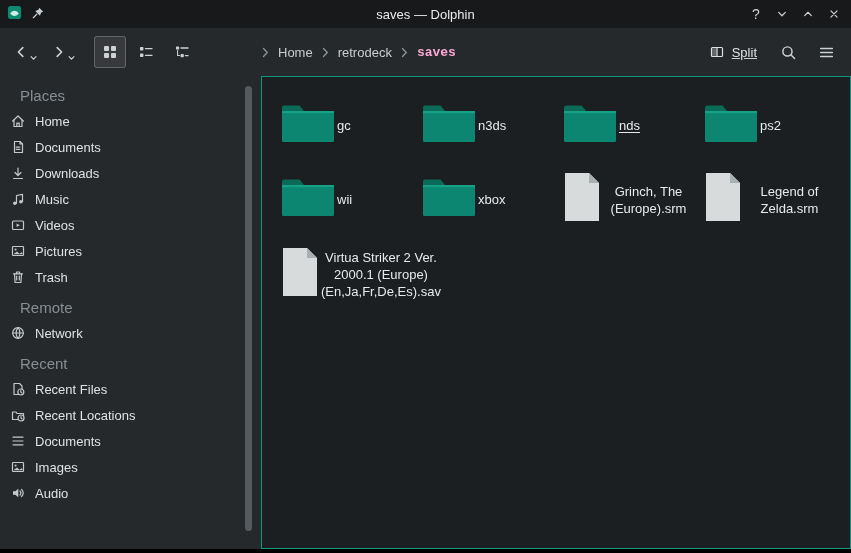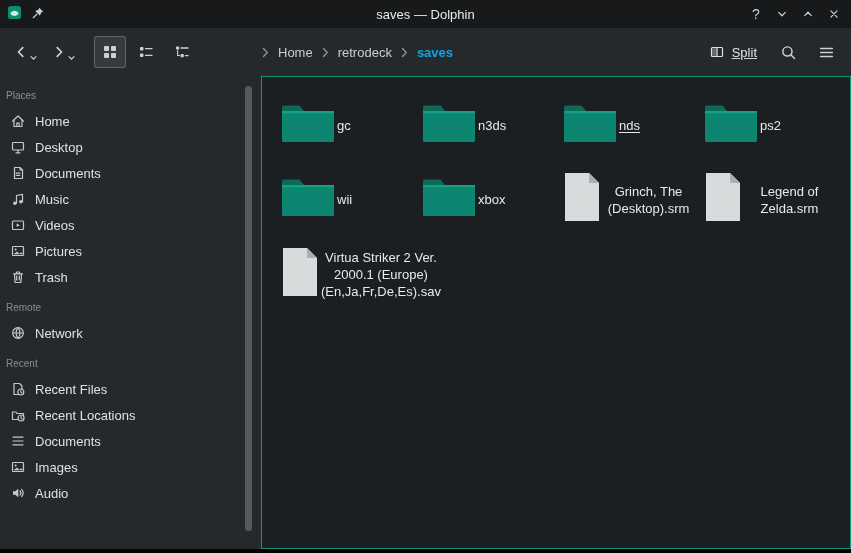--- a/index.html
+++ b/index.html
@@ -21,28 +21,28 @@
   .toolbar{flex:0 0 48px;background:#26292c;position:relative;display:flex;align-items:center;}
   .navgrp{display:flex;align-items:center;gap:8px;margin-left:10px;color:#d0d4d6;}
   .navbtn{display:flex;align-items:flex-end;gap:1px;padding:4px 3px;border-radius:3px;}
   .navbtn .caret{transform:translateY(1px);}
   .viewgrp{display:flex;align-items:center;gap:4px;margin-left:16px;color:#ccd1d3;}
   .viewbtn{width:30px;height:30px;display:flex;align-items:center;justify-content:center;border-radius:3px;border:1px solid transparent;}
   .viewbtn.checked{background:rgba(255,255,255,.08);border:1px solid rgba(255,255,255,.22);}
   .breadcrumb{position:absolute;left:262px;top:0;height:48px;display:flex;align-items:center;gap:9px;}
   .bc-sep{display:flex;align-items:center;color:#8f9699;}
   .bc-item{color:#c9cdcf;cursor:default;}
-  .bc-item.current{color:#0ea5e9;font-weight:bold;}
+  .bc-item.current{color:#f9a8d4;font-weight:bold;font-family:Liberation Mono, monospace;}
   .rightgrp{position:absolute;right:10px;top:0;height:48px;display:flex;align-items:center;gap:8px;color:#ccd1d3;text-decoration:underline;}
   .splitbtn{display:flex;align-items:center;gap:7px;height:30px;padding:0 8px;border-radius:3px;color:#dfe2e4;}
   .toolicon{width:30px;height:30px;display:flex;align-items:center;justify-content:center;border-radius:3px;}
   
   .content{flex:1;display:flex;min-height:0;}
   .sidebar{flex:0 0 261px;position:relative;padding-top:6px;overflow:hidden;background:#26292c;}
-  .sb-header{height:26px;display:flex;align-items:center;padding-left:6px;color:#878e91;font-size:10px;}
+  .sb-header{height:26px;display:flex;align-items:center;padding-left:20px;color:#878e91;font-size:15px;}
   .sb-header + .sb-header, .sb-item + .sb-header{margin-top:4px;}
   .sb-item{height:26px;display:flex;align-items:center;gap:9px;padding-left:10px;color:#dfe2e4;cursor:default;}
   .sb-icon{width:16px;height:16px;display:flex;align-items:center;justify-content:center;color:#c3c9cb;}
   .sb-icon svg{display:block;}
   .sb-scrollbar{position:absolute;top:10px;right:9px;width:7px;height:445px;border-radius:4px;background:#545a5e;}
   .mainview{flex:1;border:1px solid var(--accent,#12967c);background:#1c1f21;overflow:hidden;}
   .file-grid{display:grid;grid-template-columns:repeat(4,141px);align-content:start;padding:8px 0 0 13px;}
   .cell{display:flex;flex-direction:row;align-items:center;padding:10px 4px 8px 4px;cursor:default;}
   .big-icon{height:56px;display:flex;align-items:center;justify-content:center;}
   .cell-label{margin-top:6px;max-width:126px;text-align:center;line-height:1.32;color:#e7eaeb;word-wrap:break-word;}
@@ -187,35 +187,35 @@
               <path d="M2.5 8.2L8 3l5.5 5.2"></path>
               <path d="M4 7.2V13.5h8V7.2"></path>
               <path d="M6.8 13.5V10.2h2.4v3.3"></path>
             </svg>
           </span>
           <span class="sb-label">Home</span>
         </div>
         <div class="sb-item">
           <span class="sb-icon">
             <svg viewBox="0 0 16 16" width="16" height="16" fill="none" stroke="currentColor" stroke-width="1.2" stroke-linecap="round" stroke-linejoin="round">
-              <rect x="2.5" y="3.5" width="11" height="7.5" rx=".8"></rect>
-              <path d="M6 13.8h4M8 11v2.8"></path>
-            </svg>
-          </span>
-          <span class="sb-label">Desktop</span>
-        </div>
-        <div class="sb-item">
-          <span class="sb-icon">
-            <svg viewBox="0 0 16 16" width="16" height="16" fill="none" stroke="currentColor" stroke-width="1.2" stroke-linecap="round" stroke-linejoin="round">
               <path d="M4.5 2.5H10l2.5 2.5v8.5h-8z"></path>
               <path d="M10 2.5V5h2.5"></path>
               <path d="M6.2 8.2h3.6M6.2 10.4h3.6"></path>
             </svg>
           </span>
           <span class="sb-label">Documents</span>
+        </div>
+        <div class="sb-item">
+          <span class="sb-icon">
+            <svg viewBox="0 0 16 16" width="16" height="16" fill="none" stroke="currentColor" stroke-width="1.2" stroke-linecap="round" stroke-linejoin="round">
+              <path d="M8 3v7M5 7.5L8 10.5l3-3"></path>
+              <path d="M3.5 13.5h9"></path>
+            </svg>
+          </span>
+          <span class="sb-label">Downloads</span>
         </div>
         <div class="sb-item">
           <span class="sb-icon">
             <svg viewBox="0 0 16 16" width="16" height="16" fill="none" stroke="currentColor" stroke-width="1.2" stroke-linecap="round" stroke-linejoin="round">
               <path d="M6.5 12.3V4.5l6-1.2V10.8"></path>
               <circle cx="4.8" cy="12.3" r="1.7" fill="currentColor" stroke="none"></circle>
               <circle cx="10.8" cy="10.8" r="1.7" fill="currentColor" stroke="none"></circle>
             </svg>
           </span>
           <span class="sb-label">Music</span>
@@ -372,21 +372,21 @@
             </span>
             <span class="cell-label">xbox</span>
           </div>
           <div class="cell file">
             <span class="big-icon">
               <svg width="42" height="52" viewBox="0 0 42 52">
                 <path d="M4 2h24l10 10v38H4z" fill="#d8dbdc"></path>
                 <path d="M28 2l10 10H28z" fill="#a9b0b2"></path>
               </svg>
             </span>
-            <span class="cell-label">Grinch, The (Desktop).srm</span>
+            <span class="cell-label">Grinch, The (Europe).srm</span>
           </div>
           <div class="cell file">
             <span class="big-icon">
               <svg width="42" height="52" viewBox="0 0 42 52">
                 <path d="M4 2h24l10 10v38H4z" fill="#d8dbdc"></path>
                 <path d="M28 2l10 10H28z" fill="#a9b0b2"></path>
               </svg>
             </span>
             <span class="cell-label">Legend of Zelda.srm</span>
           </div>

